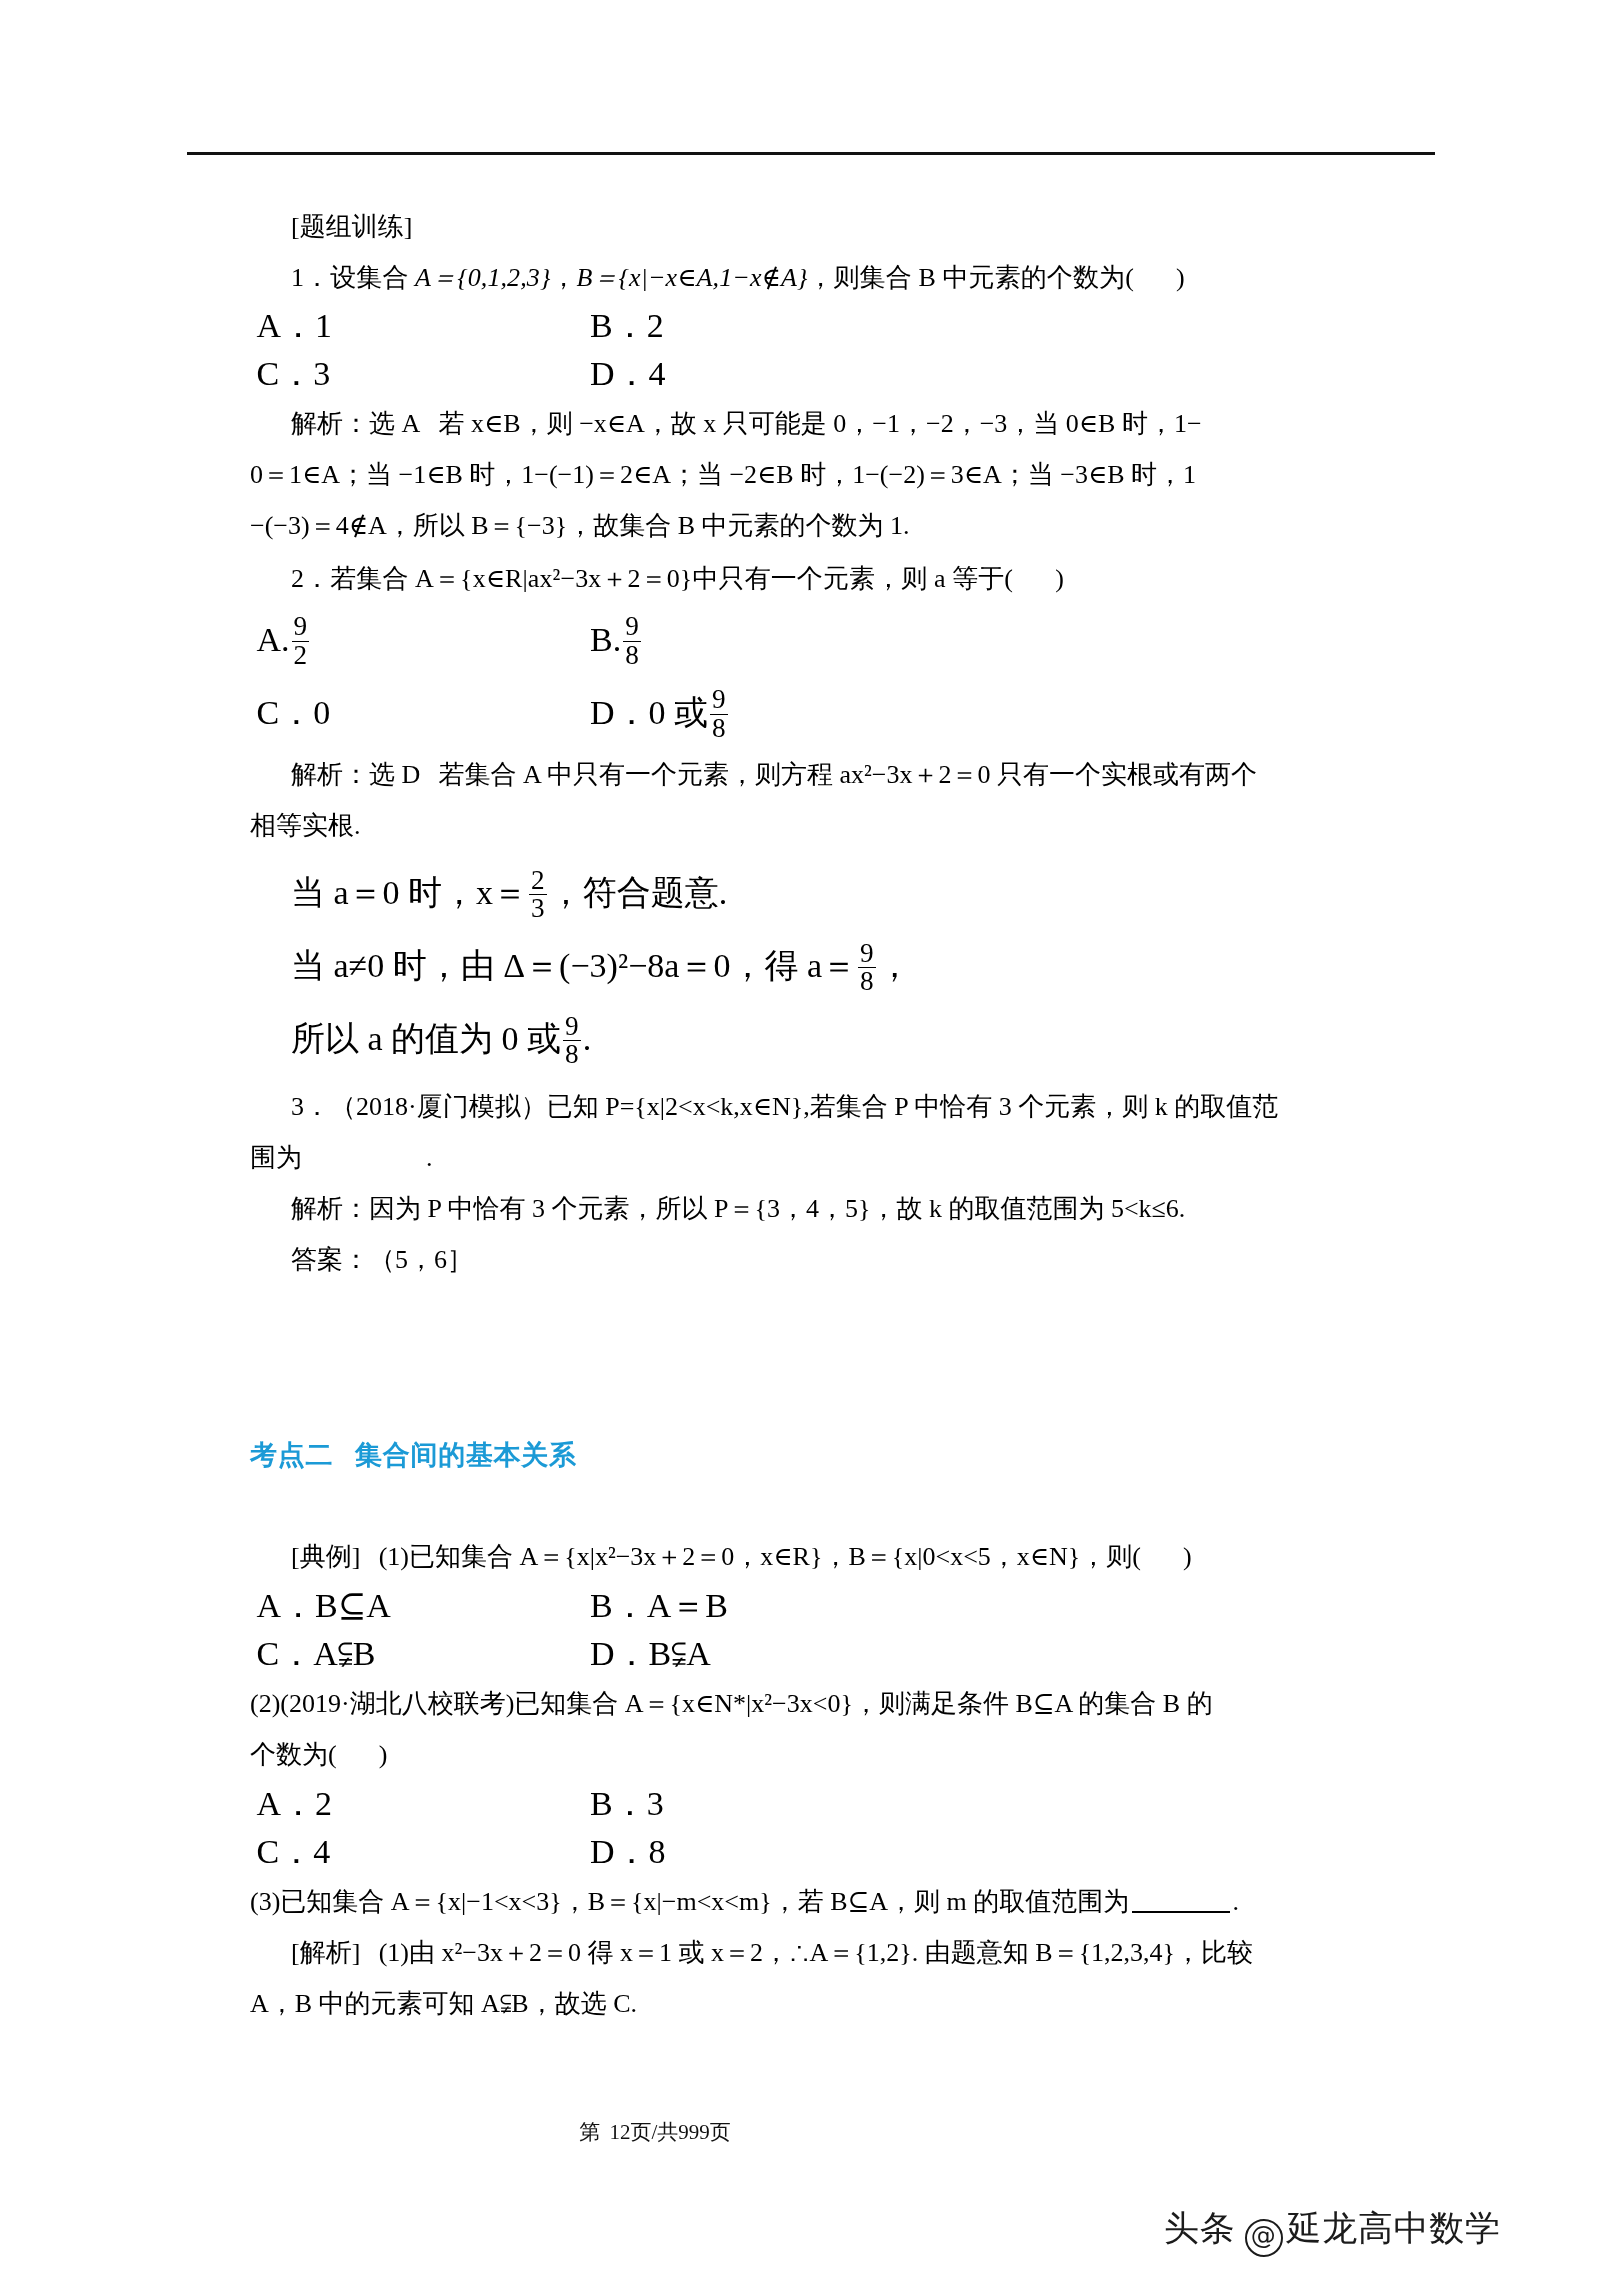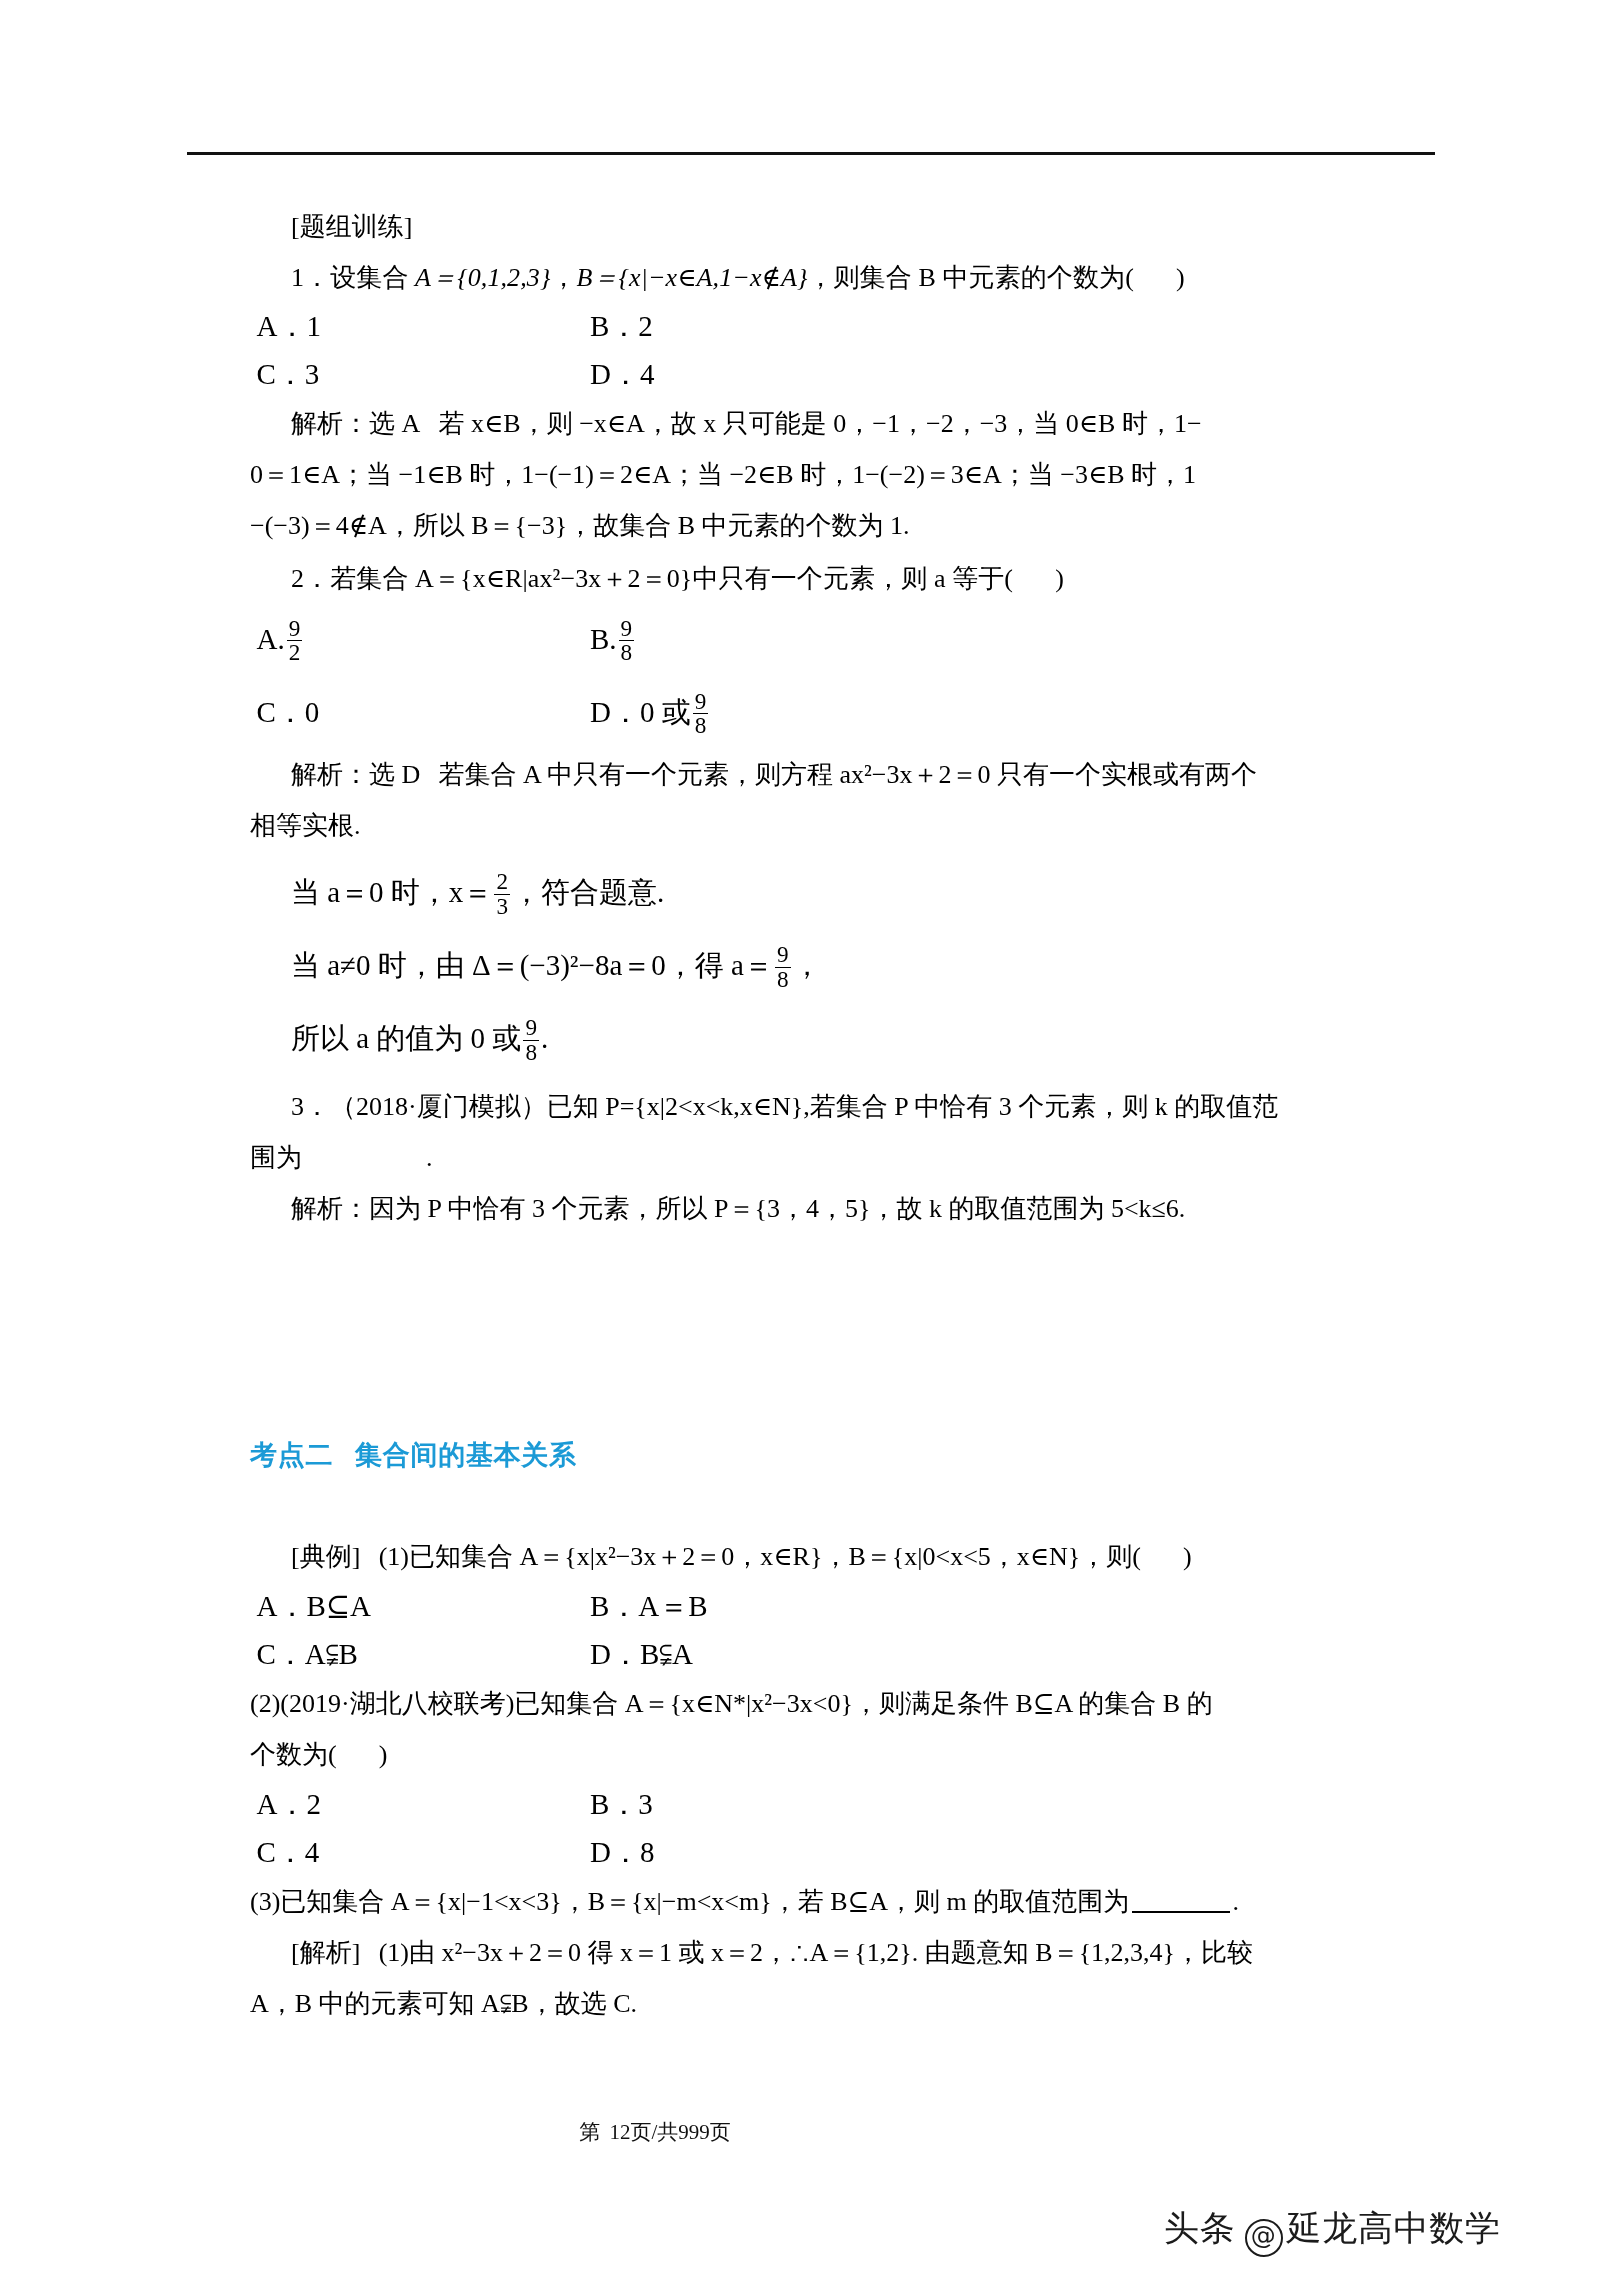--- a/index.html
+++ b/index.html
@@ -58,21 +58,21 @@
   }
 
   
   .v { font-family: "Liberation Serif", "DejaVu Serif", serif; font-style: italic; }
 
   .bold { font-weight: normal; }
 
   
   .opt-row {
     display: flex;
-    font-size: 29px;
+    font-size: 34px;
     line-height: 48px;
   }
   .opt-a { width: 327px; flex: none; padding-left: 6.5px; }
   .opt-b { flex: none; padding-left: 6.5px; }
 
   .opt-row.frac { line-height: 73px; align-items: center; }
 
   
   .frac-box {
     display: inline-flex;
@@ -247,20 +247,23 @@
     <div class="para-line" style="padding-left:41px; margin-top:6.5px">
       <span>3．</span><span>（2018·厦门模拟）</span><span>已知 P={x|2&lt;x&lt;k,x∈N},若集合 P 中恰有 3 个元素，则 k 的取值范</span>
     </div>
     <div class="para-line">
       <span>围为</span><span style="display:inline-block;width:124px"></span><span>.</span>
     </div>
 
     <div class="para-line" style="padding-left:41px">
       <span class="bold">解析：</span><span>因为 P 中恰有 3 个元素，所以 P＝{3，4，5}，故 k 的取值范围为 5&lt;k≤6.</span>
     </div>
+    <div class="para-line" style="padding-left:41px">
+      <span class="bold">答案：</span><span>（5，6］</span>
+    </div>
 
   </div>
 
   <div class="section-head" style="top:1437px; color:#1b9ad6">
     <span>考点二</span><span class="gap"></span><span>集合间的基本关系</span>
   </div>
 
   <div class="content" style="top:1517px">
 
     <div class="para-line" style="padding-left:41px">

